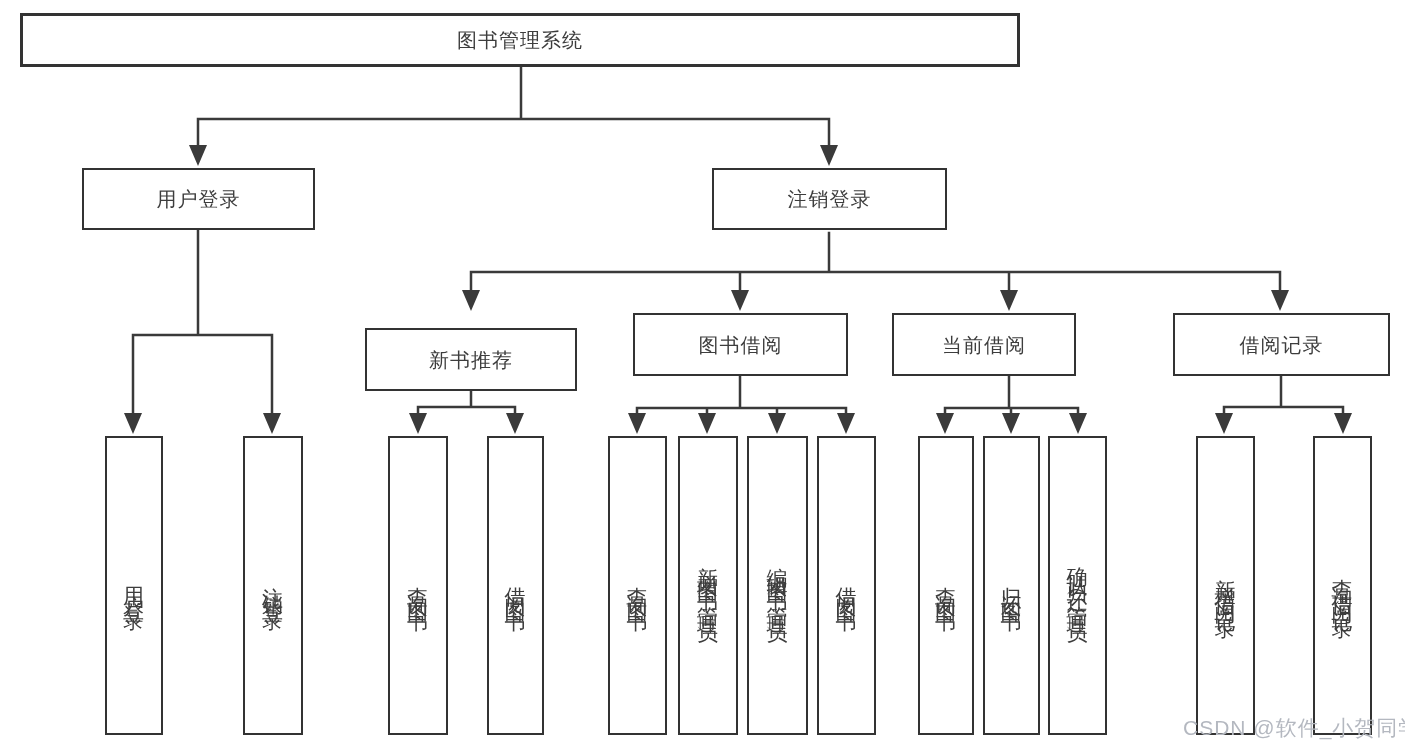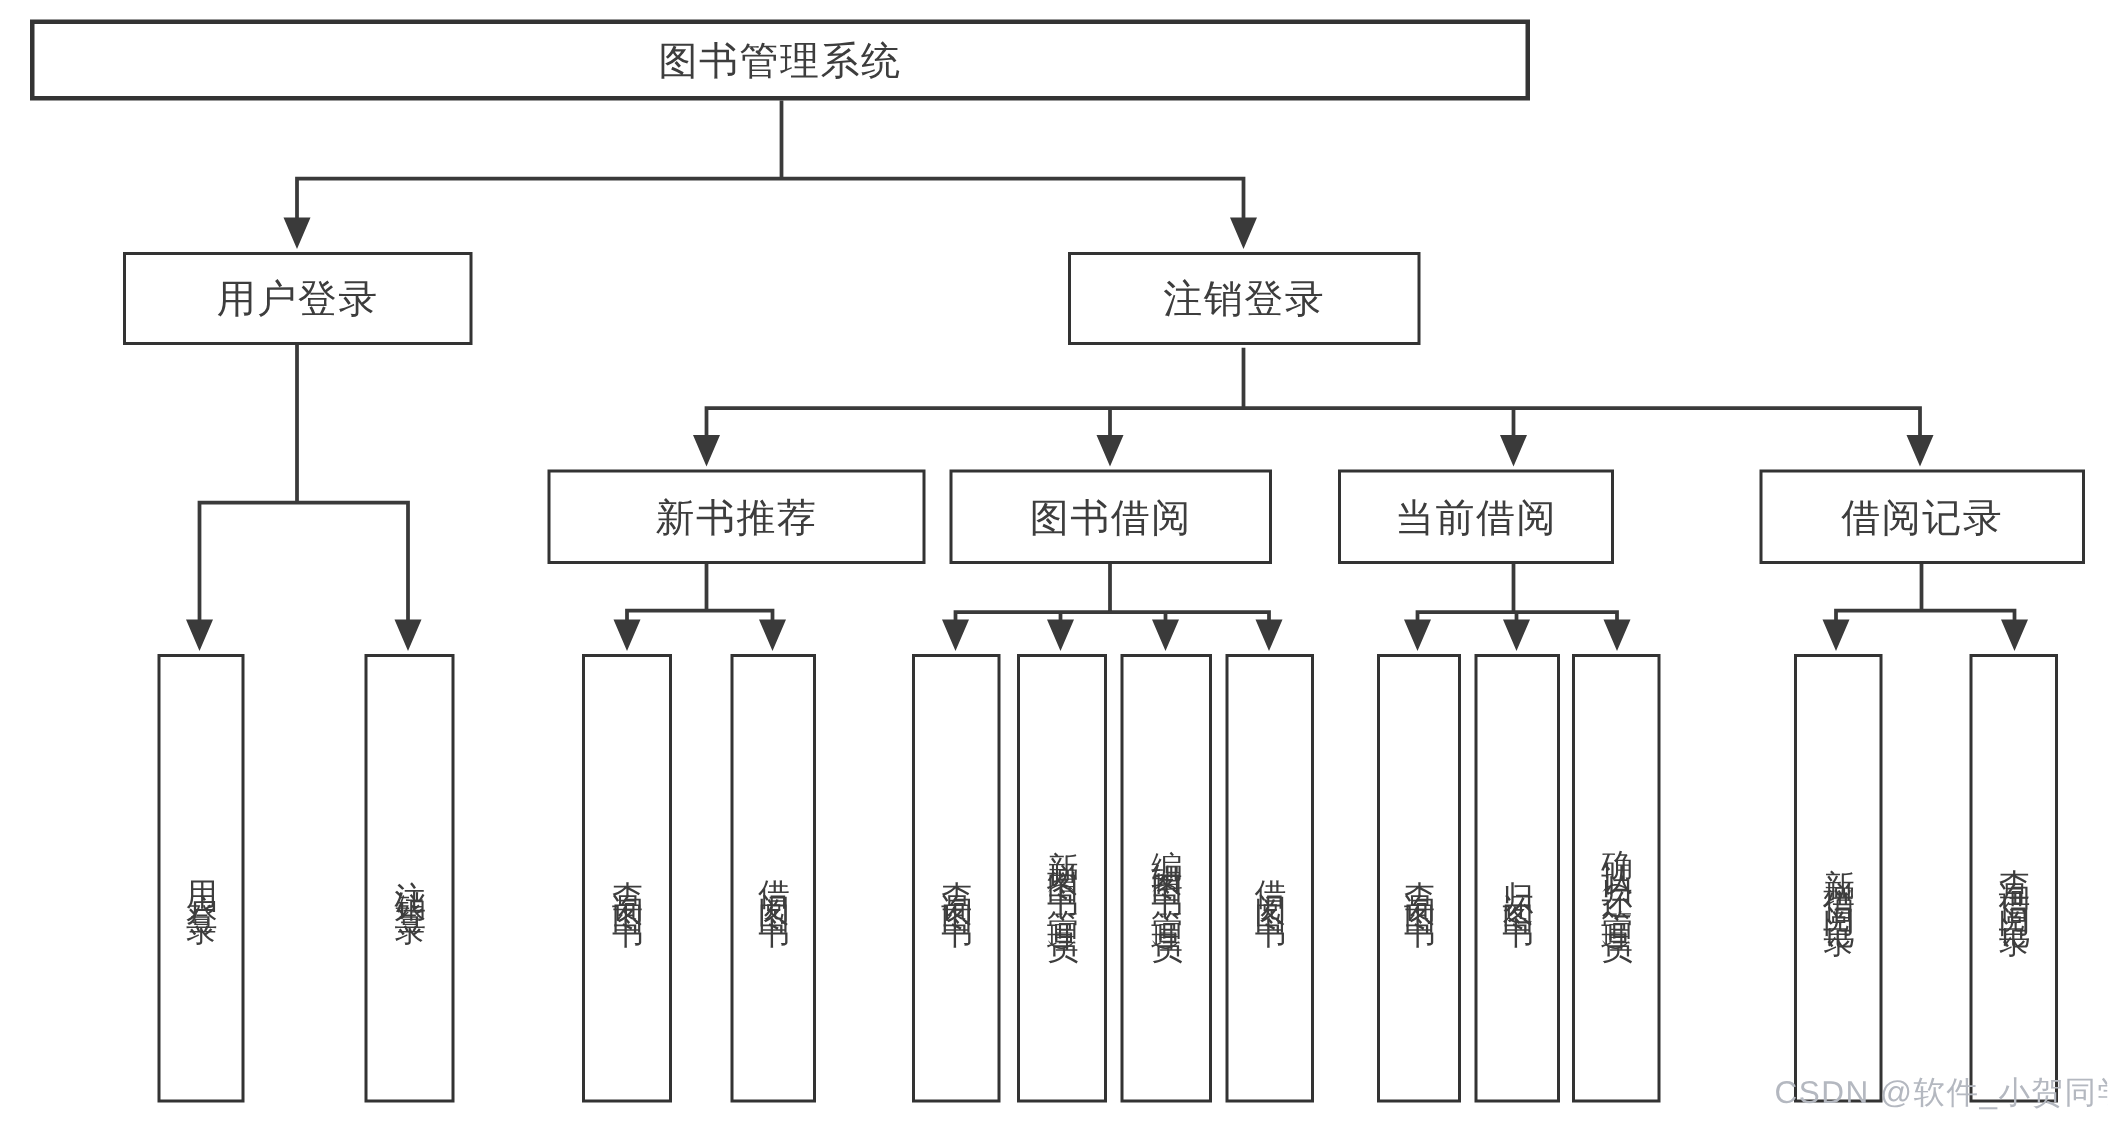--- a/index.html
+++ b/index.html
@@ -24,21 +24,21 @@
     position:absolute;
     box-sizing:border-box;
     background:#ffffff;
     border:2.5px solid var(--border);
     display:flex;align-items:center;justify-content:center;
     color:var(--text);
     z-index:2;
   }
   .box.root{border-width:3px;}
   .box.h span{
-    font-size:26px;
+    font-size:20px;
     letter-spacing:1px;
     white-space:nowrap;
     line-height:1;
   }
   .box.v span{
     writing-mode:vertical-rl;
     text-orientation:mixed;
     font-size:21px;
     letter-spacing:8px;
     line-height:1;
@@ -87,21 +87,21 @@
     <span>图书管理系统</span>
   </div>
 
   <div class="box h" style="left:82px;top:168px;width:233px;height:62px">
     <span>用户登录</span>
   </div>
   <div class="box h" style="left:712px;top:168px;width:235px;height:62px">
     <span>注销登录</span>
   </div>
 
-  <div class="box h" style="left:365px;top:313px;width:252px;height:63px">
+  <div class="box h" style="left:365px;top:328px;width:212px;height:63px">
     <span>新书推荐</span>
   </div>
   <div class="box h" style="left:633px;top:313px;width:215px;height:63px">
     <span>图书借阅</span>
   </div>
   <div class="box h" style="left:892px;top:313px;width:184px;height:63px">
     <span>当前借阅</span>
   </div>
   <div class="box h" style="left:1173px;top:313px;width:217px;height:63px">
     <span>借阅记录</span>

